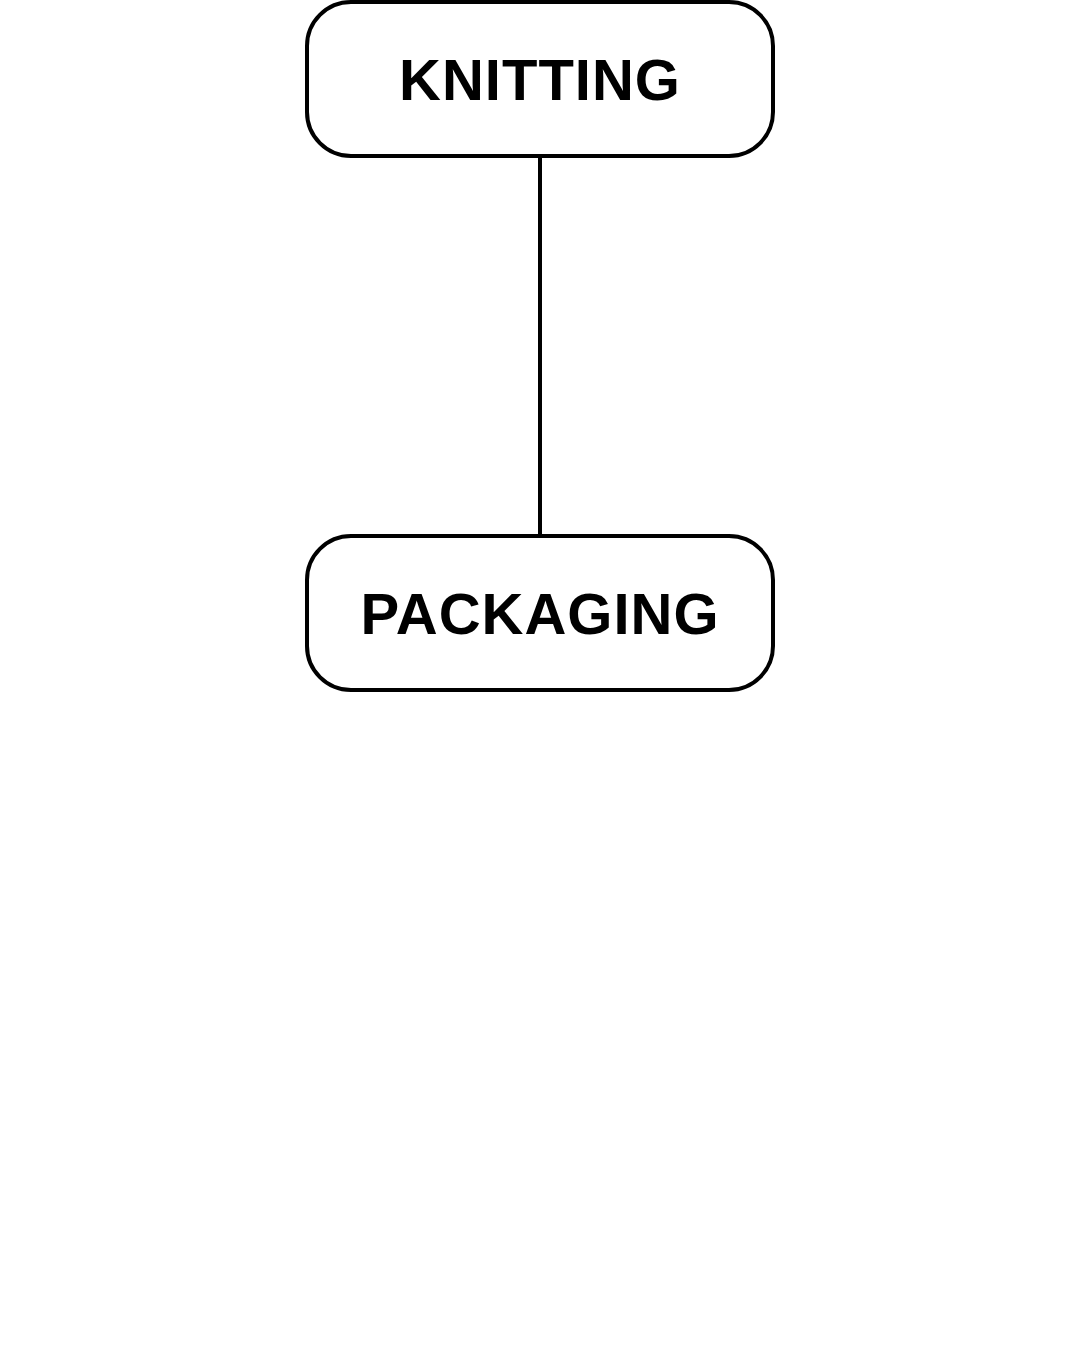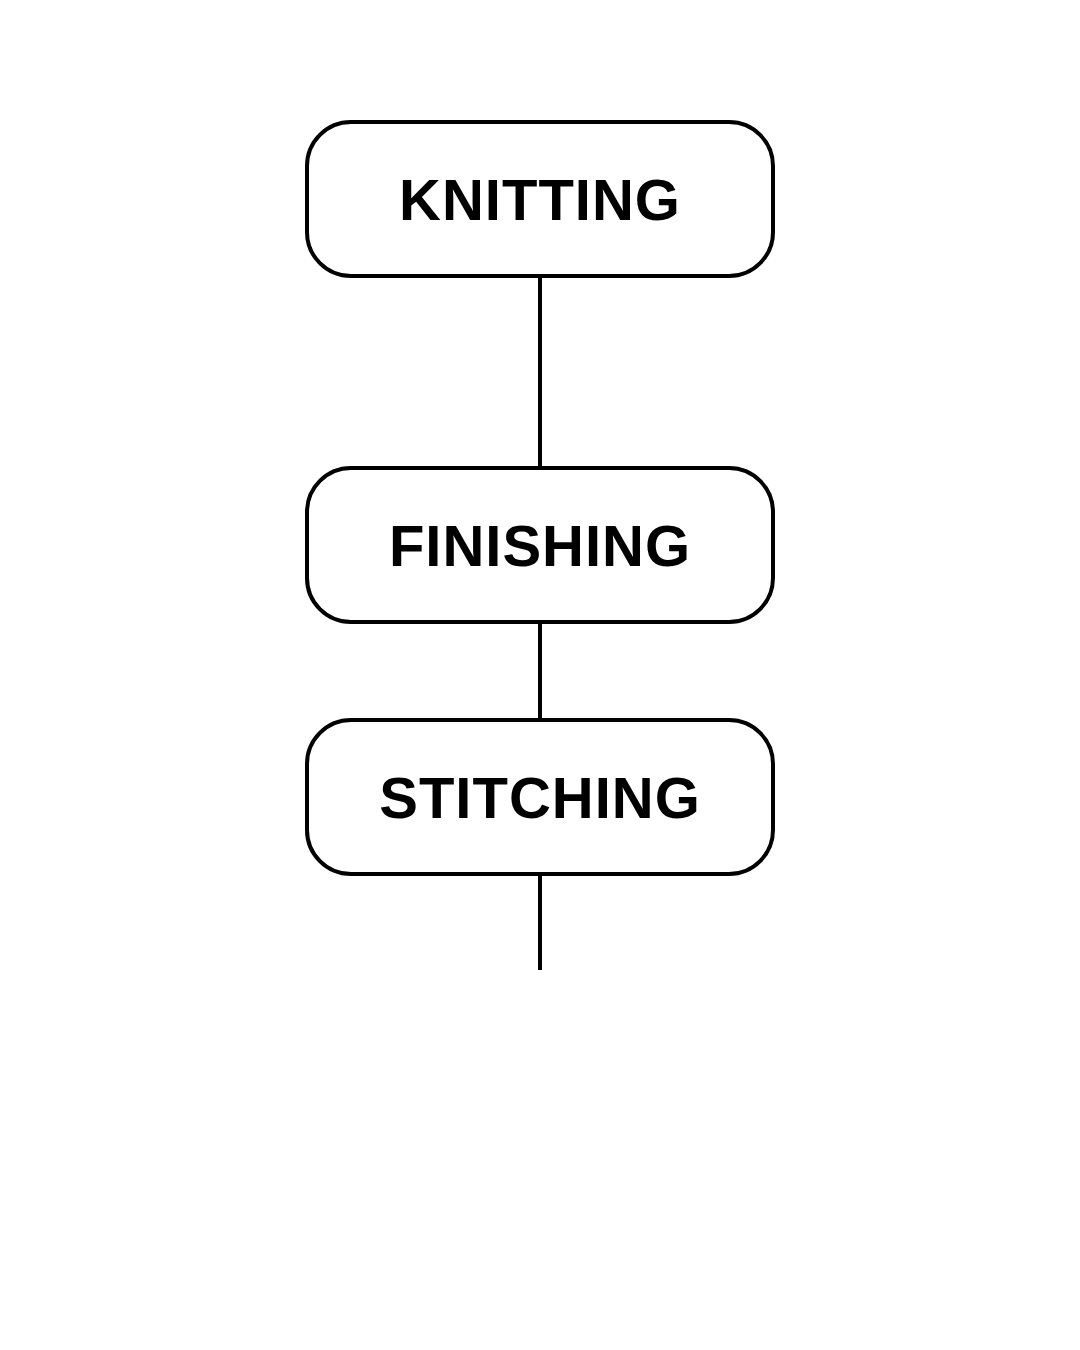--- a/index.html
+++ b/index.html
@@ -13,21 +13,20 @@
     font-family: "Liberation Sans", sans-serif;
     overflow: hidden;
   }
   .flowchart {
     width: 1080px;
     height: 1350px;
     display: flex;
     flex-direction: column;
     align-items: center;
     box-sizing: border-box;
-    padding-top: 120px;
   }
   .flow-node {
     width: 470px;
     height: 158px;
     box-sizing: border-box;
     border: 4px solid #000000;
     border-radius: 46px;
     background: #ffffff;
     display: flex;
     align-items: center;
@@ -55,26 +54,23 @@
 
   <div class="flow-node">
     <span class="node-label">KNITTING</span>
   </div>
 
   <div class="connector"></div>
 
 
   <div class="connector"></div>
 
-  <div class="flow-node">
-    <span class="node-label">FINISHING</span>
-  </div>
+
+  <div class="connector"></div>
+
 
   <div class="connector"></div>
 
   <div class="flow-node">
-    <span class="node-label">STITCHING</span>
+    <span class="node-label">PACKAGING</span>
   </div>
-
-  <div class="connector"></div>
-
 
 </div>
 
 </body></html>

